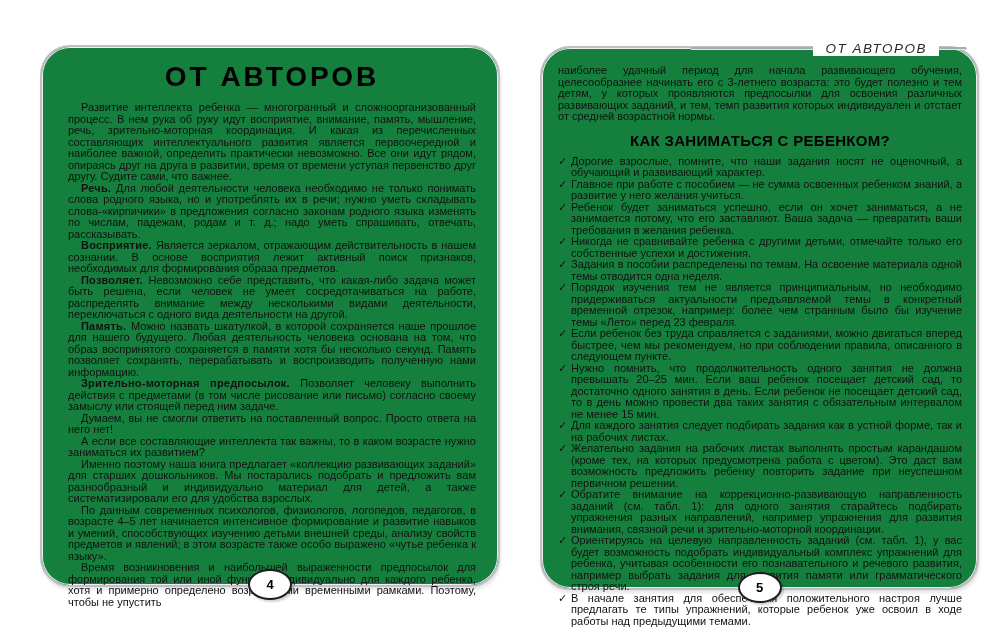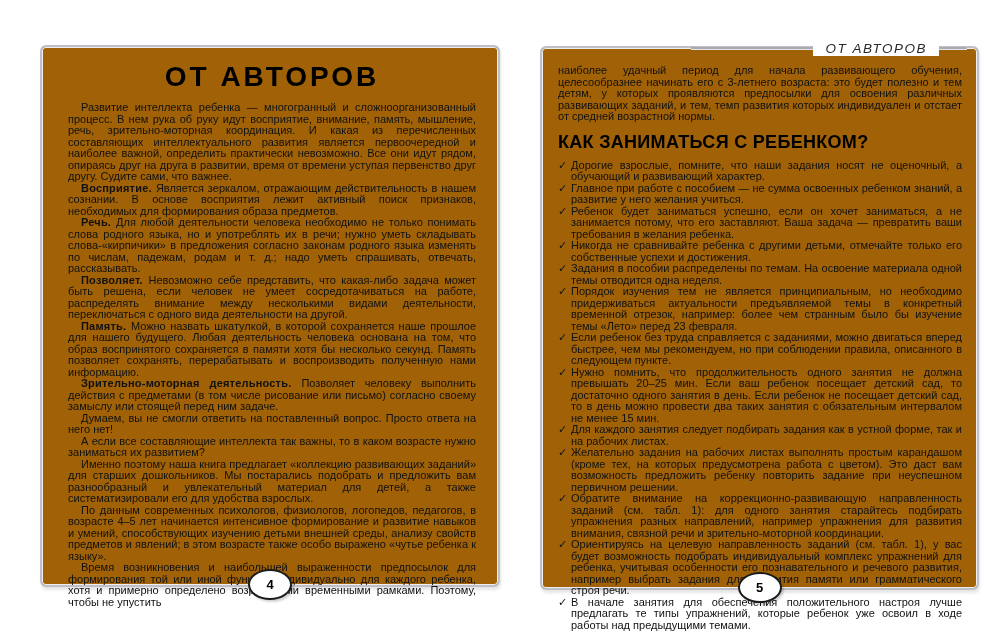--- a/index.html
+++ b/index.html
@@ -2,44 +2,44 @@
 <html><head>
 <meta charset="utf-8">
 <style>
   html,body{margin:0;padding:0;}
   body{
     width:1000px;height:634px;background:#ffffff;position:relative;
     font-family:"Liberation Sans", sans-serif;color:#111;
     -webkit-font-smoothing:antialiased;
   }
   .page{
-    position:absolute;background:#a16207;
-    border:2px solid #bfbfc6;border-radius:6px;
+    position:absolute;background:#15803d;
+    border:2px solid #bfbfc6;border-radius:30px;
     box-shadow:1px 3px 3px rgba(0,0,0,0.10), inset 0 0 0 1px #eeeef2;
   }
   #page-left{left:40px;top:45px;width:456px;height:538px;}
   #page-right{left:540px;top:46px;width:435px;height:540px;}
 
   .inner-left{padding:8px 22px 0 26px;}
   .inner-right{padding:17px 15px 0 16px;}
 
   h1.book-title{
     margin:6px 0 9px 0;text-align:center;
     font-size:28px;font-weight:bold;letter-spacing:3px;color:#000;
   }
   .body-text p{
     margin:0;text-indent:13px;text-align:justify;
     font-size:11px;line-height:11.5px;
   }
   .body-text p b{letter-spacing:.2px;}
   .no-indent p{text-indent:0;}
 
   h2.section-heading{
-    margin:9px 0 7px 0;text-align:left;
-    font-size:18px;font-weight:bold;color:#000;letter-spacing:.3px;
+    margin:9px 0 7px 0;text-align:center;
+    font-size:15px;font-weight:bold;color:#000;letter-spacing:.3px;
   }
   ul.guidelines{list-style:none;margin:0;padding:0;}
   ul.guidelines li{
     position:relative;padding-left:13px;
     font-size:11px;line-height:11.5px;text-align:justify;
   }
   .check{position:absolute;left:0;top:0;font-size:11px;}
 
   .running-head{
     position:absolute;top:-10px;right:10px;height:20px;
@@ -65,28 +65,28 @@
 </head>
 <body>
 
 <div>
 
   <div class="page" id="page-left">
     <div class="inner-left">
       <h1 class="book-title">ОТ АВТОРОВ</h1>
       <div class="body-text">
           <p>Развитие интеллекта ребенка — многогранный и сложноорганизованный процесс. В нем рука об руку идут восприятие, внимание, память, мышление, речь, зрительно-моторная координация. И какая из перечисленных составляющих интеллектуального развития является первоочередной и наиболее важной, определить практически невозможно. Все они идут рядом, опираясь друг на друга в развитии, время от времени уступая первенство друг другу. Судите сами, что важнее.</p>
+          <p><b>Речь. </b>Для любой деятельности человека необходимо не только понимать слова родного языка, но и употреблять их в речи; нужно уметь складывать слова-«кирпичики» в предложения согласно законам родного языка изменять по числам, падежам, родам и т. д.; надо уметь спрашивать, отвечать, рассказывать.</p>
           <p><b>Восприятие. </b>Является зеркалом, отражающим действительность в нашем сознании. В основе восприятия лежит активный поиск признаков, необходимых для формирования образа предметов.</p>
-          <p><b>Речь. </b>Для любой деятельности человека необходимо не только понимать слова родного языка, но и употреблять их в речи; нужно уметь складывать слова-«кирпичики» в предложения согласно законам родного языка изменять по числам, падежам, родам и т. д.; надо уметь спрашивать, отвечать, рассказывать.</p>
           <p><b>Позволяет. </b>Невозможно себе представить, что какая-либо задача может быть решена, если человек не умеет сосредотачиваться на работе, распределять внимание между несколькими видами деятельности, переключаться с одного вида деятельности на другой.</p>
           <p><b>Память. </b>Можно назвать шкатулкой, в которой сохраняется наше прошлое для нашего будущего. Любая деятельность человека основана на том, что образ воспринятого сохраняется в памяти хотя бы несколько секунд. Память позволяет сохранять, перерабатывать и воспроизводить полученную нами информацию.</p>
-          <p><b>Зрительно-моторная деятельность. </b>Позволяет человеку выполнить действия с предметами (в том числе рисование или письмо) согласно своему замыслу или стоящей перед ним задаче.</p>
+          <p><b>Зрительно-моторная предпосылок. </b>Позволяет человеку выполнить действия с предметами (в том числе рисование или письмо) согласно своему замыслу или стоящей перед ним задаче.</p>
           <p>Думаем, вы не смогли ответить на поставленный вопрос. Просто ответа на него нет!</p>
           <p>А если все составляющие интеллекта так важны, то в каком возрасте нужно заниматься их развитием?</p>
-          <p>Именно поэтому наша книга предлагает «коллекцию развивающих заданий» для старших дошкольников. Мы постарались подобрать и предложить вам разнообразный и увлекательный материал для детей, а также систематизировали его для удобства взрослых.</p>
+          <p>Именно поэтому наша книга предлагает «коллекцию развивающих заданий» для старших дошкольников. Мы постарались подобрать и предложить вам разнообразный и индивидуально материал для детей, а также систематизировали его для удобства взрослых.</p>
           <p>По данным современных психологов, физиологов, логопедов, педагогов, в возрасте 4–5 лет начинается интенсивное формирование и развитие навыков и умений, способствующих изучению детьми внешней среды, анализу свойств предметов и явлений; в этом возрасте также особо выражено «чутье ребенка к языку».</p>
           <p>Время возникновения и наибольшей выраженности предпосылок для формирования той или иной функции индивидуально для каждого ребенка, хотя и примерно определено возрастными временными рамками. Поэтому, чтобы не упустить</p>
         </div>
     </div>
     <div class="pagenum">
       <span>4</span>
     </div>
   </div>
 
   <div class="page" id="page-right">

